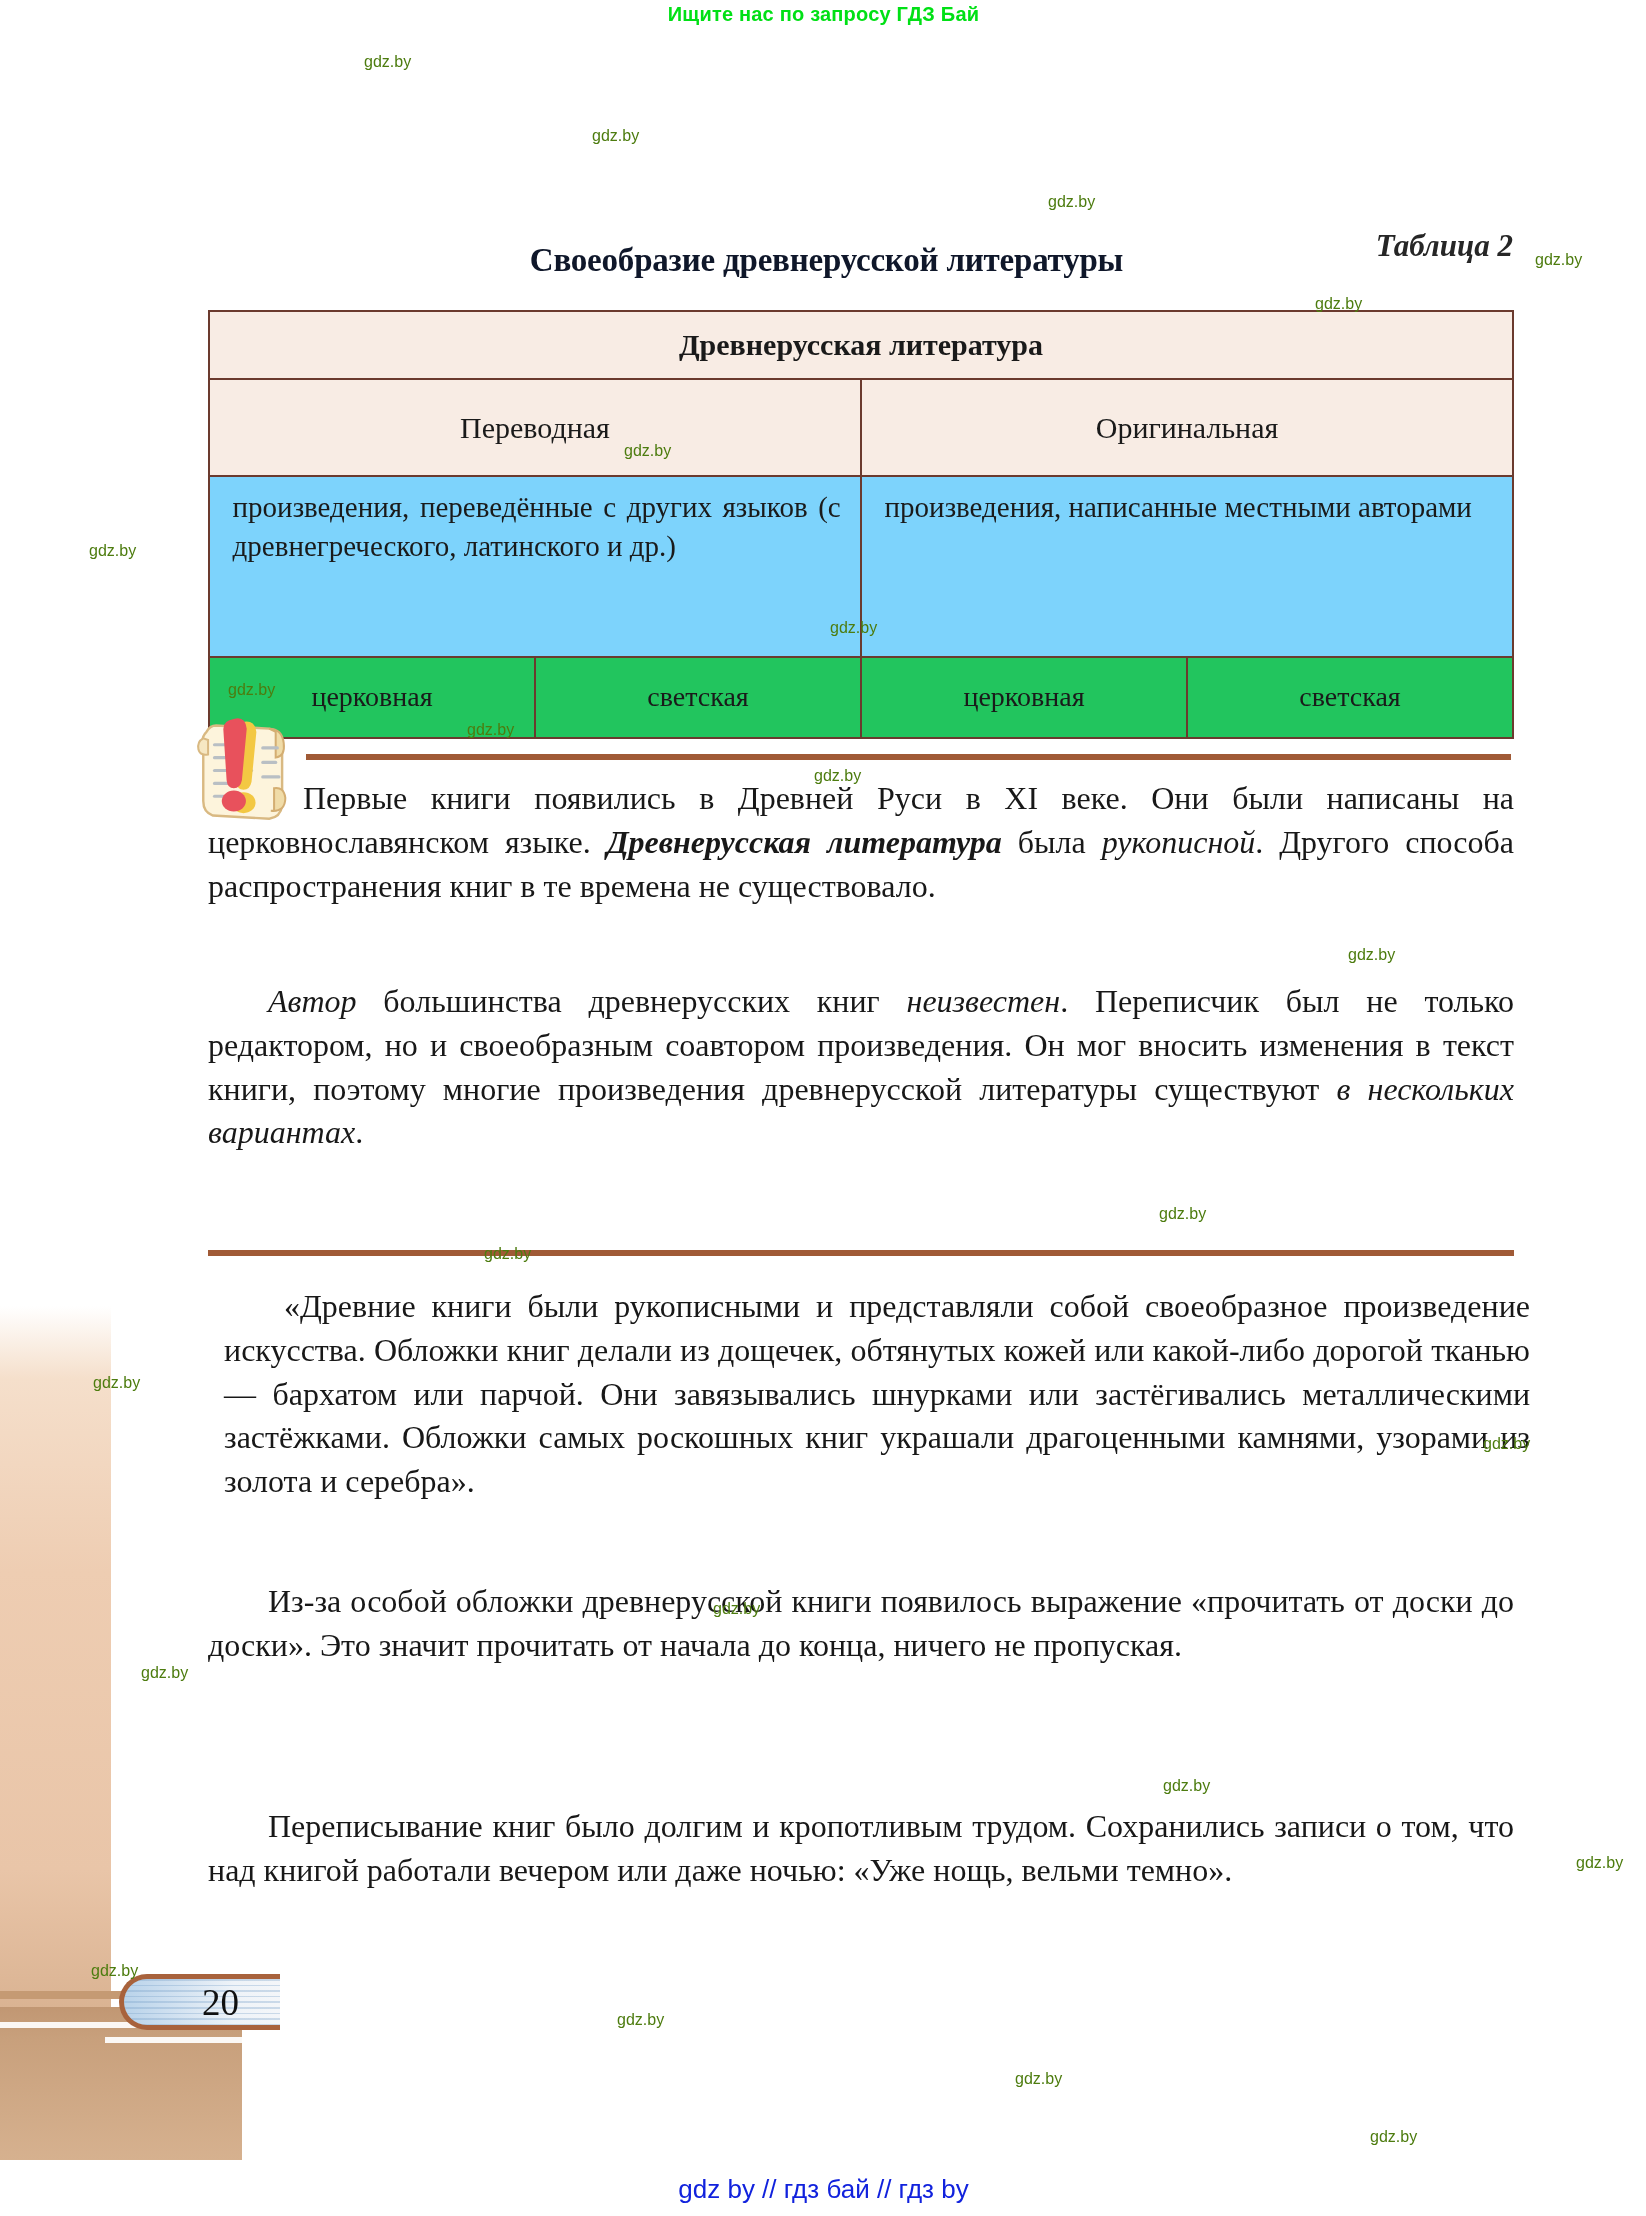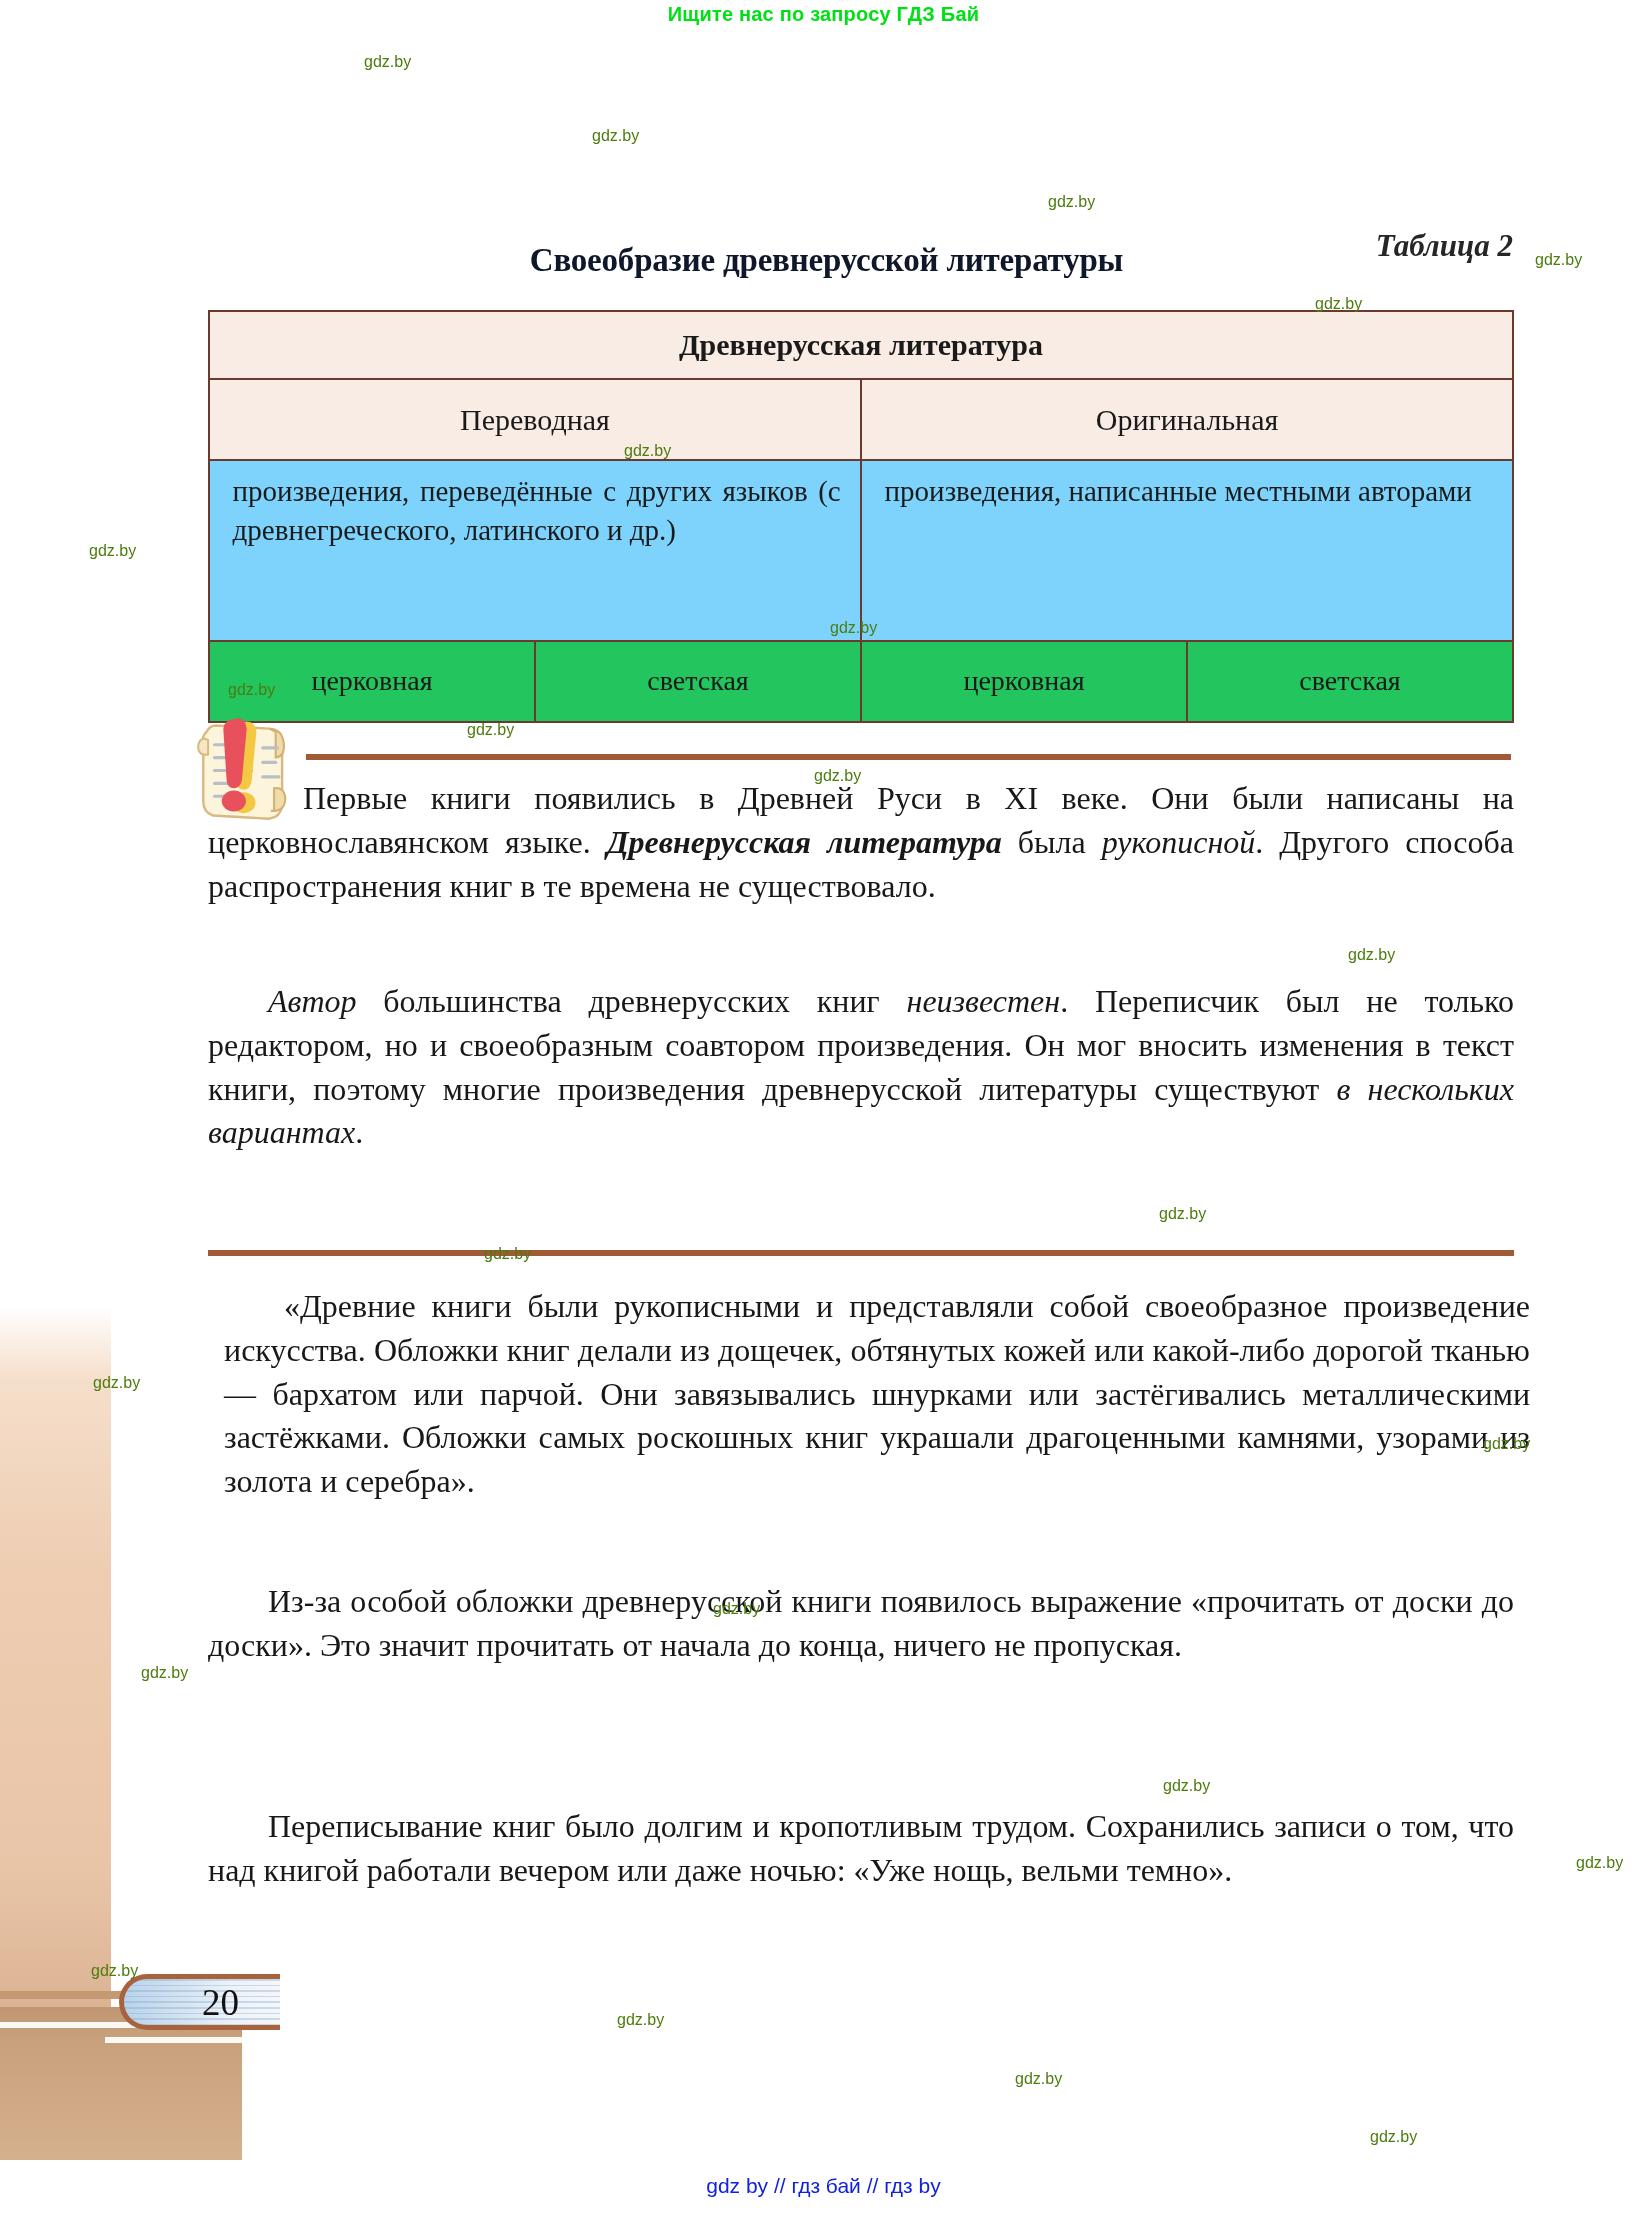--- a/index.html
+++ b/index.html
@@ -138,21 +138,21 @@
     text-align: center;
     font-weight: 700;
     font-size: 30px;
     height: 66px;
     padding: 0;
   }
   .row-sub td {
     background: #f8ece4;
     text-align: center;
     height: 71px;
-    padding: 4px;
+    padding: 12px;
     font-size: 30px;
   }
   .row-body td {
     background: #7dd3fc;
     height: 158px;
     padding: 11.3px 19.3px 9.7px 22.6px;
     text-align: justify;
     text-align-last: left;
     line-height: 1.35;
     font-size: 29px;
@@ -256,21 +256,21 @@
   }
 
   
   .footer-link {
     position: absolute;
     top: 2174px;
     left: 0;
     width: 1647px;
     text-align: center;
     font-family: "Liberation Sans", sans-serif;
-    font-size: 21px;
+    font-size: 26px;
     color: #1122dd;
     white-space: nowrap;
   }
 
   
   .wm {
     position: absolute;
     font-family: "Liberation Sans", sans-serif;
     font-size: 16px;
     color: #4d7c0f;

